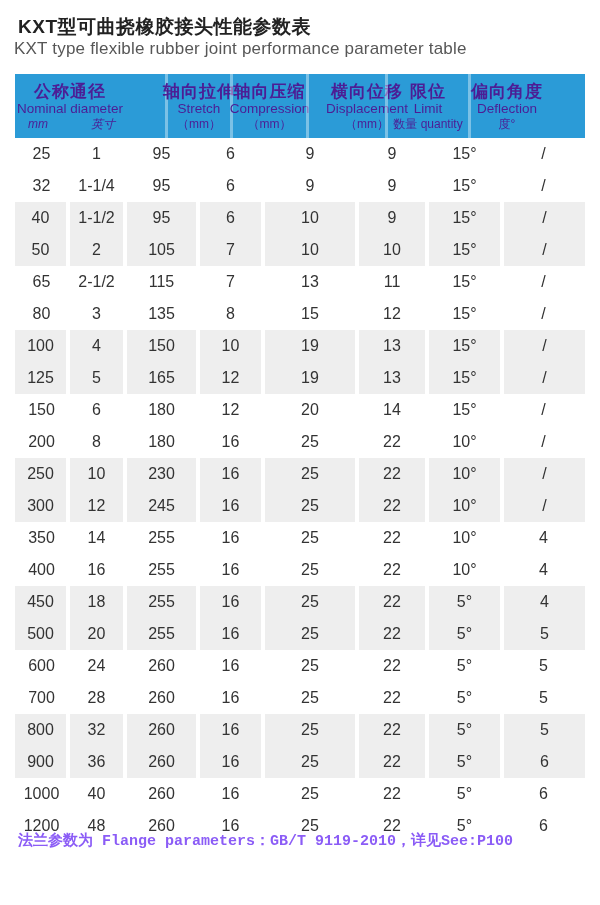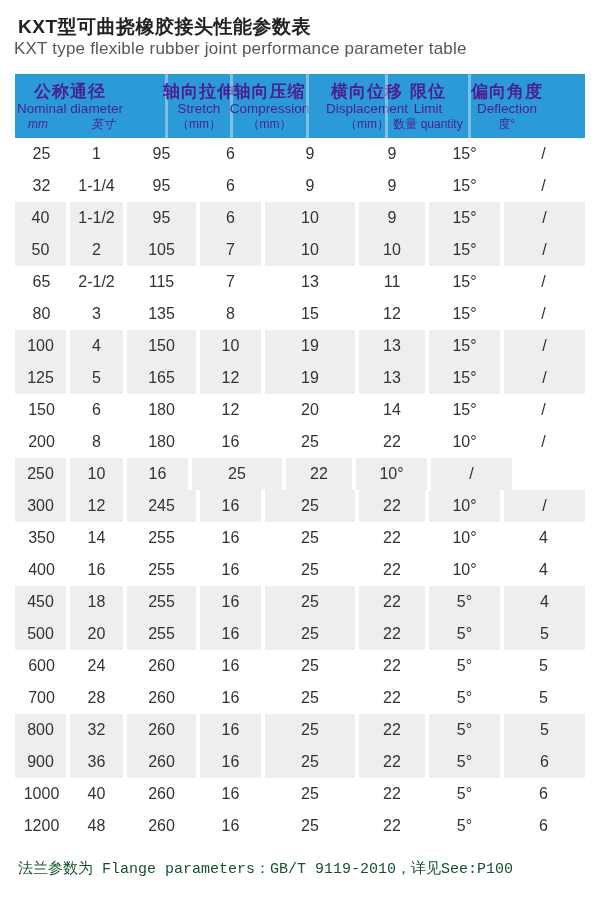--- a/index.html
+++ b/index.html
@@ -53,23 +53,23 @@
   .row.gray .cell {
     background:var(--gray,#eeeeee);
     border-left:2px solid #fff; border-right:2px solid #fff;
   }
   .row.gray .cell:first-child { border-left:none; }
   .row.gray .cell:last-child  { border-right:none; }
   .c0 { width:53px; } .c1 { width:57px; } .c2 { width:73px; } .c3 { width:65px; }
   .c4 { width:94px; } .c5 { width:70px; } .c6 { width:75px; } .c7 { width:83px; }
 
   .footer {
-    position:absolute; left:18px; top:860px; width:564px;
+    position:absolute; left:18px; top:832px; width:564px;
     font-family:"Liberation Mono","DejaVu Sans Mono",monospace;
-    font-size:15px; line-height:20px; color:#14532d; white-space:nowrap;
+    font-size:15px; line-height:20px; color:#8b5cf6; white-space:nowrap;font-weight:bold;
   }
 </style>
 </head>
 <body>
 
 <div class="page">
 
   <div class="title-cn">KXT型可曲挠橡胶接头性能参数表</div>
   <div class="title-en">KXT type flexible rubber joint performance parameter table</div>
 
@@ -216,20 +216,21 @@
           <div class="cell c2">180</div>
           <div class="cell c3">16</div>
           <div class="cell c4">25</div>
           <div class="cell c5">22</div>
           <div class="cell c6">10°</div>
           <div class="cell c7">/</div>
         </div>
         <div class="row gray">
           <div class="cell c0">250</div>
           <div class="cell c1">10</div>
+          <div class="cell c2">230</div>
           <div class="cell c3">16</div>
           <div class="cell c4">25</div>
           <div class="cell c5">22</div>
           <div class="cell c6">10°</div>
           <div class="cell c7">/</div>
         </div>
         <div class="row gray">
           <div class="cell c0">300</div>
           <div class="cell c1">12</div>
           <div class="cell c2">245</div>

